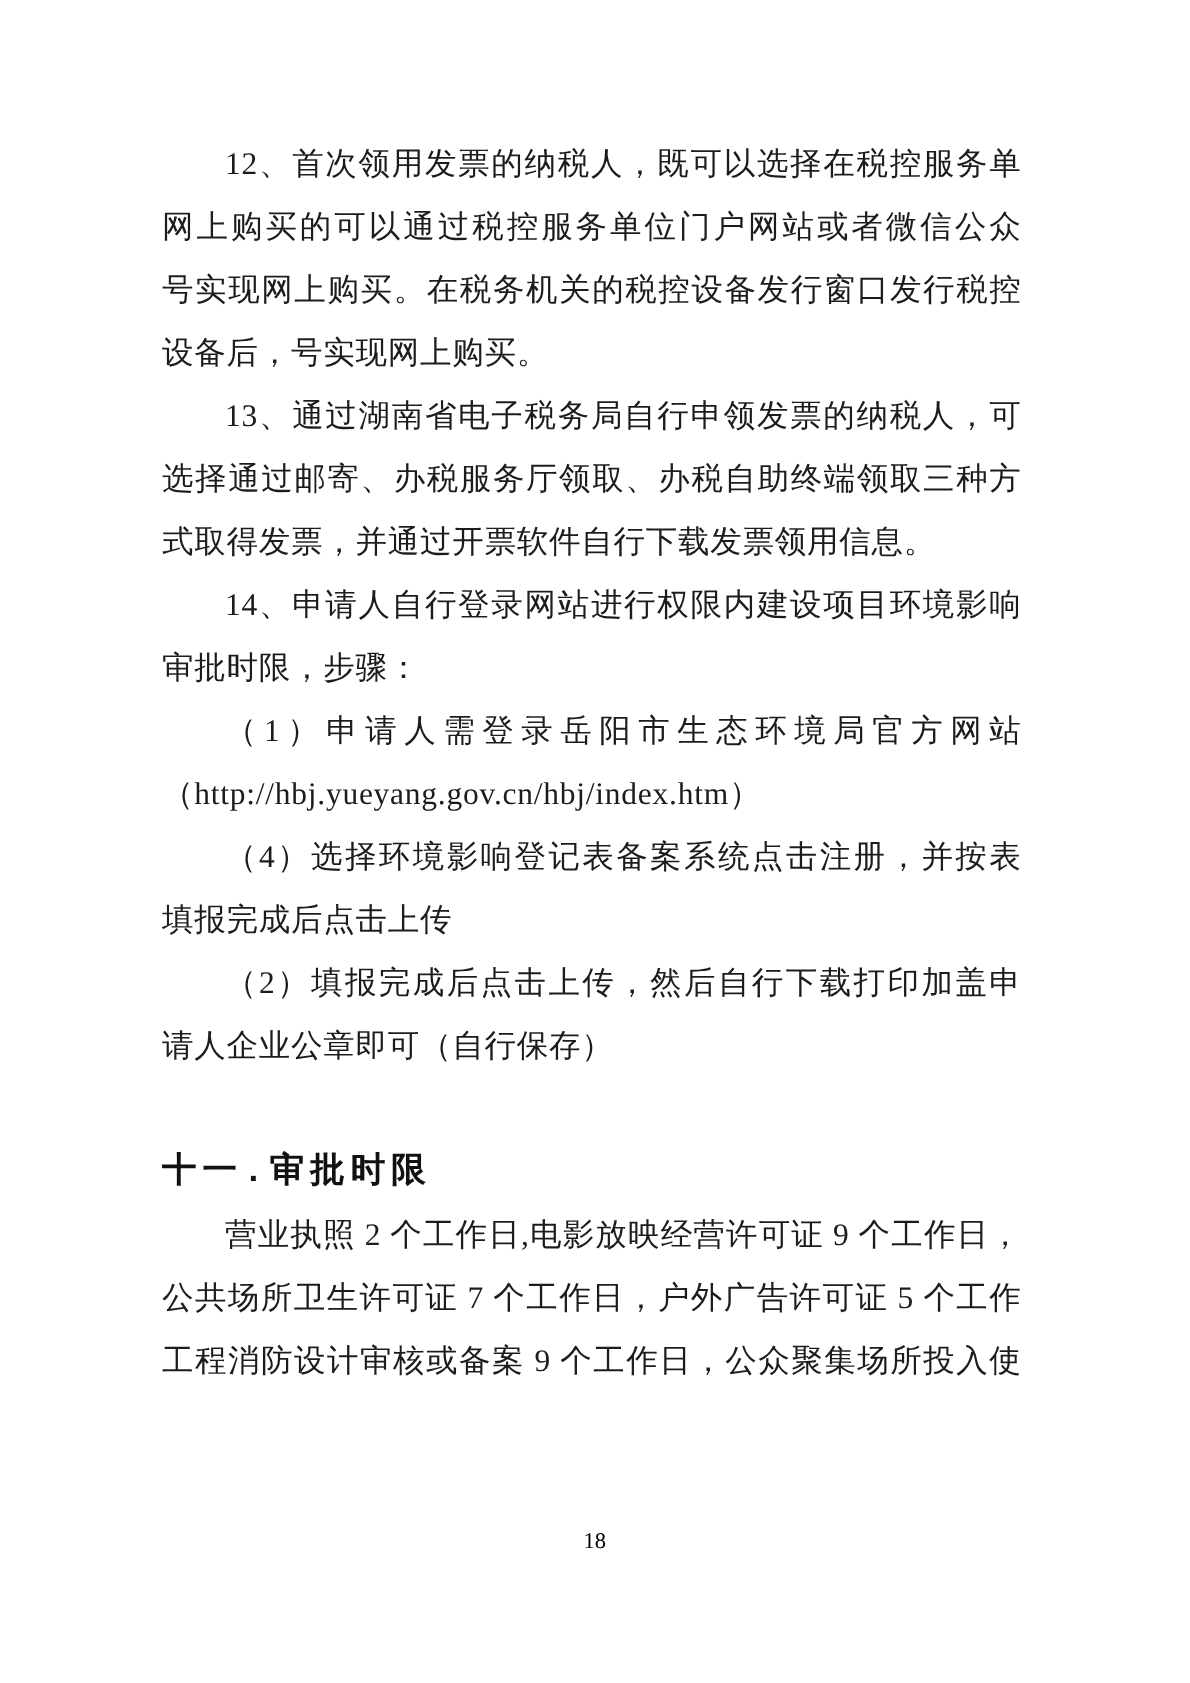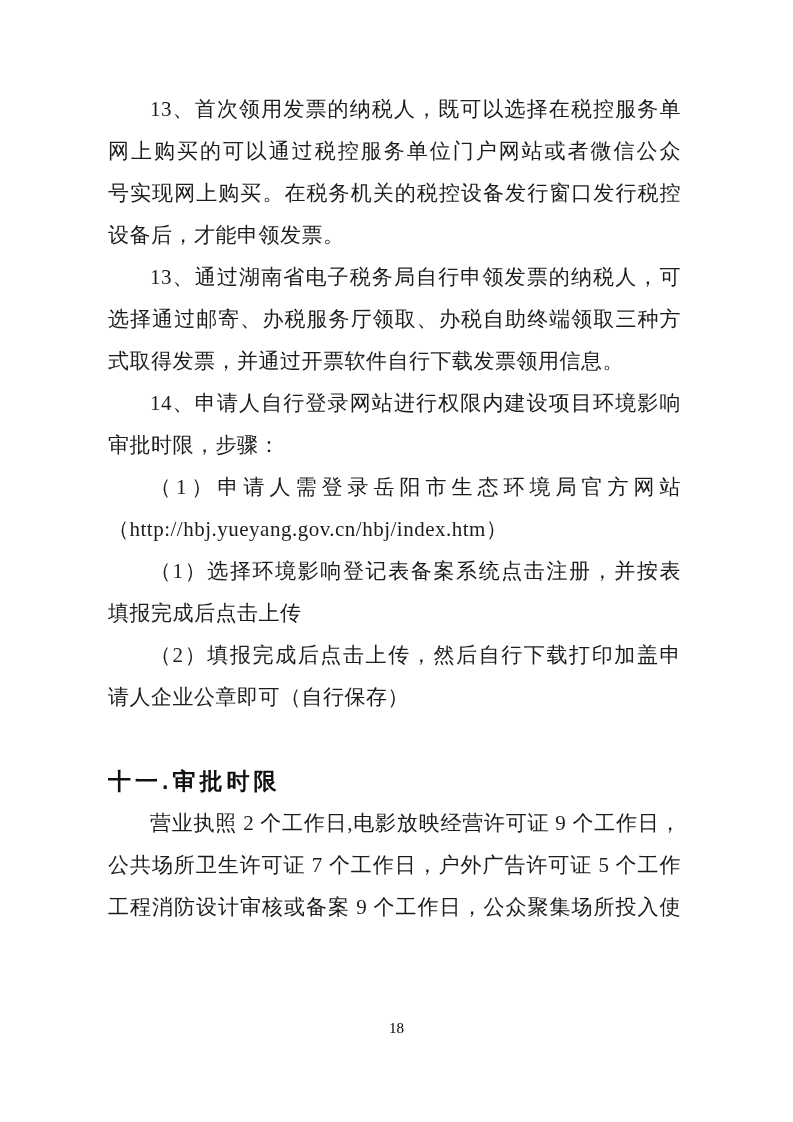--- a/index.html
+++ b/index.html
@@ -37,21 +37,21 @@
   }
   .line.indent {
     text-indent: 42px;
   }
   .spacer {
     height: 42px;
   }
   .heading-line {
     height: 42px;
     line-height: 42px;
-    font-family: Liberation Sans, sans-serif;
+    font-family: Liberation Mono, monospace;
     font-weight: 700;
     font-size: 23px;
     letter-spacing: 4px;
     color: #111111;
   }
   .footer {
     position: absolute;
     left: 0;
     right: 0;
     top: 1020px;
@@ -59,32 +59,32 @@
     font-size: 15px;
     color: #000000;
     font-family: "Liberation Serif", "DejaVu Serif", serif;
   }
 </style>
 </head>
 <body>
 
 <div class="page">
   <div class="content">
-      <div class="line indent fill">13、首次领用发票的纳税人，既可以选择在税控服务单</div>
+      <div class="line indent fill">12、首次领用发票的纳税人，既可以选择在税控服务单</div>
       <div class="line fill">网上购买的可以通过税控服务单位门户网站或者微信公众</div>
       <div class="line fill">号实现网上购买。在税务机关的税控设备发行窗口发行税控</div>
-      <div class="line">设备后，才能申领发票。</div>
+      <div class="line">设备后，号实现网上购买。</div>
       <div class="line indent fill">13、通过湖南省电子税务局自行申领发票的纳税人，可</div>
       <div class="line fill">选择通过邮寄、办税服务厅领取、办税自助终端领取三种方</div>
       <div class="line">式取得发票，并通过开票软件自行下载发票领用信息。</div>
       <div class="line indent fill">14、申请人自行登录网站进行权限内建设项目环境影响</div>
       <div class="line">审批时限，步骤：</div>
       <div class="line indent fill">（1）申请人需登录岳阳市生态环境局官方网站</div>
       <div class="line">（http://hbj.yueyang.gov.cn/hbj/index.htm）</div>
-      <div class="line indent fill">（1）选择环境影响登记表备案系统点击注册，并按表</div>
+      <div class="line indent fill">（4）选择环境影响登记表备案系统点击注册，并按表</div>
       <div class="line">填报完成后点击上传</div>
       <div class="line indent fill">（2）填报完成后点击上传，然后自行下载打印加盖申</div>
       <div class="line">请人企业公章即可（自行保存）</div>
       <div class="spacer"></div>
       <div class="heading-line">十一.审批时限</div>
       <div class="line indent fill">营业执照 2 个工作日,电影放映经营许可证 9 个工作日，</div>
       <div class="line fill">公共场所卫生许可证 7 个工作日，户外广告许可证 5 个工作</div>
       <div class="line fill">工程消防设计审核或备案 9 个工作日，公众聚集场所投入使</div>
     </div>
   <div class="footer">

